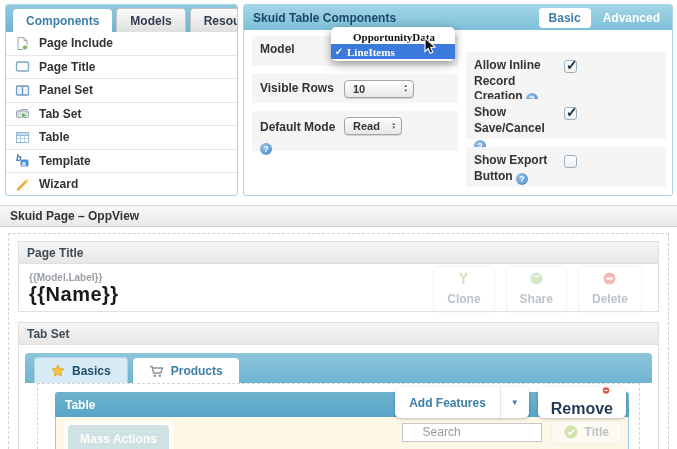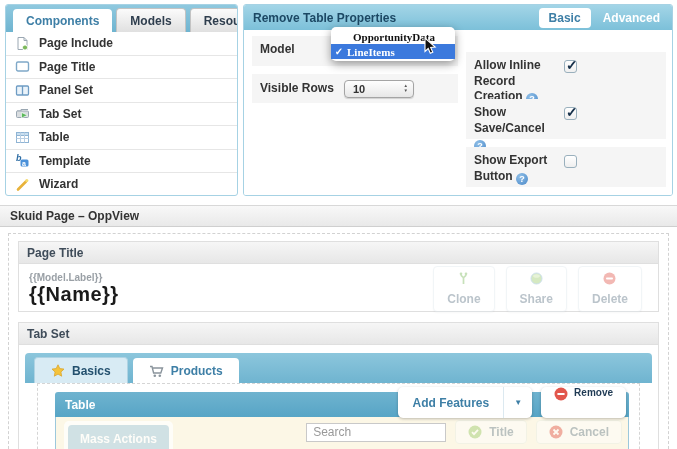--- a/index.html
+++ b/index.html
@@ -86,30 +86,30 @@
     padding:8px 10px 0 17px; position:relative; background:#fff; height:86px; }
 
   .table-comp { position:relative; }
   .table-header { height:25px; background:linear-gradient(#6FB3CF,#57A5C6); border-radius:3px 3px 0 0;
     display:flex; align-items:center; padding-left:10px; font-size:12px; font-weight:bold; color:#fff; }
   .th-buttons { position:absolute; right:3px; top:-5px; display:flex; gap:9px; height:31px; z-index:5; }
   .split-btn { display:flex; background:#fff; border-radius:5px; box-shadow:0 1px 3px rgba(0,0,0,.25); overflow:hidden; }
   .split-main { display:flex; align-items:center; padding:0 14px; font-size:12px; font-weight:bold;
     color:#3E7FA6; border-right:1px solid #DCE9F0; }
   .split-arrow { display:flex; align-items:center; padding:0 10px; color:#3E7FA6; font-size:8px; }
-  .white-btn { display:flex; align-items:flex-start; gap:6px; background:#fff; border-radius:5px;
-    padding:0 13px; font-size:10px; font-weight:bold; color:#1F3A54; box-shadow:0 1px 3px rgba(0,0,0,.25); }
+  .white-btn { display:flex; align-items:flex-end; gap:6px; background:#fff; border-radius:5px;
+    padding:0 13px; font-size:16px; font-weight:bold; color:#1F3A54; box-shadow:0 1px 3px rgba(0,0,0,.25);flex-direction:column; }
   .table-body { background:#FCF7E6; border-left:1px solid #9CC8DC; border-right:1px solid #9CC8DC;
     height:60px; position:relative; }
   .ma-wrap { position:absolute; left:8px; top:4px; background:#fff; border-radius:5px; padding:4px; opacity:.75; }
   .ma-btn { background:#C2DAE4; color:#fff; font-size:12px; font-weight:bold;
     padding:7px 12px; border-radius:4px; }
   .search-row { position:absolute; right:6px; top:3px; display:flex; gap:9px; align-items:center; }
   .search-input { width:140px; height:19px; border:1px solid #C9C9C9; font-size:12px;
-    padding:2px 6px; color:#555; font-family:"Liberation Sans",sans-serif; }
+    padding:2px 20px; color:#555; font-family:"Liberation Sans",sans-serif; }
   .search-input::placeholder { color:#999; }
   .sc-btn { display:flex; align-items:center; gap:7px; background:#fff; border:1px solid #E7EDE4;
     border-radius:4px; padding:4px 12px; font-size:12px; font-weight:bold; color:#6E8494; opacity:.45; }
 </style>
 </head>
 <body>
 
 <div class="screen">
 
   <div class="left-panel">
@@ -171,33 +171,46 @@
             <line x1="3" y1="12.5" x2="11" y2="4.5" stroke="#E8B23A" stroke-width="2.6" stroke-linecap="round"></line>
             <circle cx="11.8" cy="3.6" r="1.6" fill="#F5DB6E"></circle>
           </svg>
         <span>Wizard</span>
       </div>
     </div>
   </div>
 
   <div class="right-panel">
     <div class="rp-header">
-      <div class="rp-title">Remove Table Properties</div>
+      <div class="rp-title">Skuid Table Components</div>
       <div class="basic-pill">Basic</div>
       <div class="advanced-label">Advanced</div>
     </div>
     <div class="rp-body">
 
       <div class="prop-row" style="left:8px; top:6px; width:206px; height:30px;">
         <span class="prop-label">Model</span>
       </div>
       <div class="prop-row" style="left:8px; top:44px; width:206px; height:29px; align-items:center;">
         <span class="prop-label" style="width:80px;">Visible Rows</span>
         <span class="mac-select" style="width:70px; margin-left:4px;">
           <span>10</span>
+          <span class="stepper">
+              <span>▲</span>
+              <span>▼</span>
+            </span>
+        </span>
+      </div>
+      <div class="prop-row" style="left:8px; top:81px; width:206px; height:40px;">
+        <span style="width:84px;">
+          <span class="prop-label">Default Mode</span><br>
+          <span class="help-icon">?</span>
+        </span>
+        <span class="mac-select" style="width:58px;">
+          <span>Read</span>
           <span class="stepper">
               <span>▲</span>
               <span>▼</span>
             </span>
         </span>
       </div>
 
       <div class="prop-row" style="left:222px; top:22px; width:200px; height:56px;">
         <span class="prop-label" style="width:82px;">
           <span>Allow Inline Record Creation</span>
@@ -325,27 +338,20 @@
               </div>
               <div class="search-row">
                 <input class="search-input" type="text" placeholder="Search" style="">
                 <div class="sc-btn">
                   <svg width="14" height="14" viewBox="0 0 14 14">
                       <circle cx="7" cy="7" r="6.5" fill="#9CCB6E"></circle>
                       <path d="M4 7.2l2 2 4-4.4" fill="none" stroke="#fff" stroke-width="1.8"></path>
                     </svg>
                   <span>Title</span>
                 </div>
-                <div class="sc-btn">
-                  <svg width="14" height="14" viewBox="0 0 14 14">
-                      <circle cx="7" cy="7" r="6.5" fill="#E2574C"></circle>
-                      <path d="M4.5 4.5l5 5M9.5 4.5l-5 5" stroke="#fff" stroke-width="1.8"></path>
-                    </svg>
-                  <span>Cancel</span>
-                </div>
               </div>
             </div>
           </div>
         </div>
       </div>
     </div>
   </div>
 
 </div>
 

